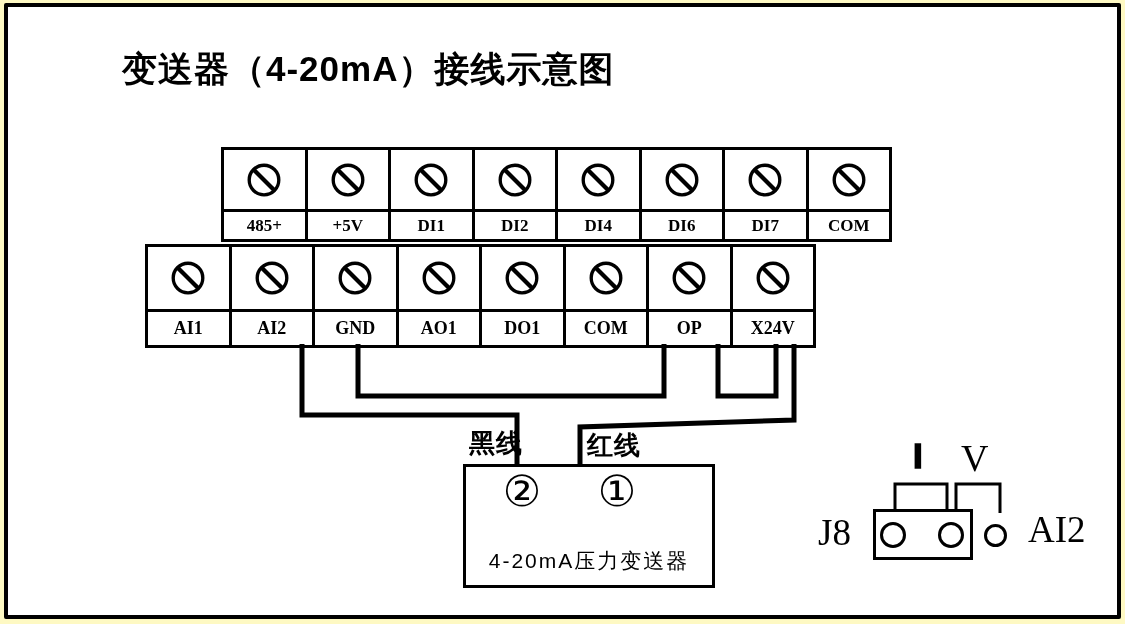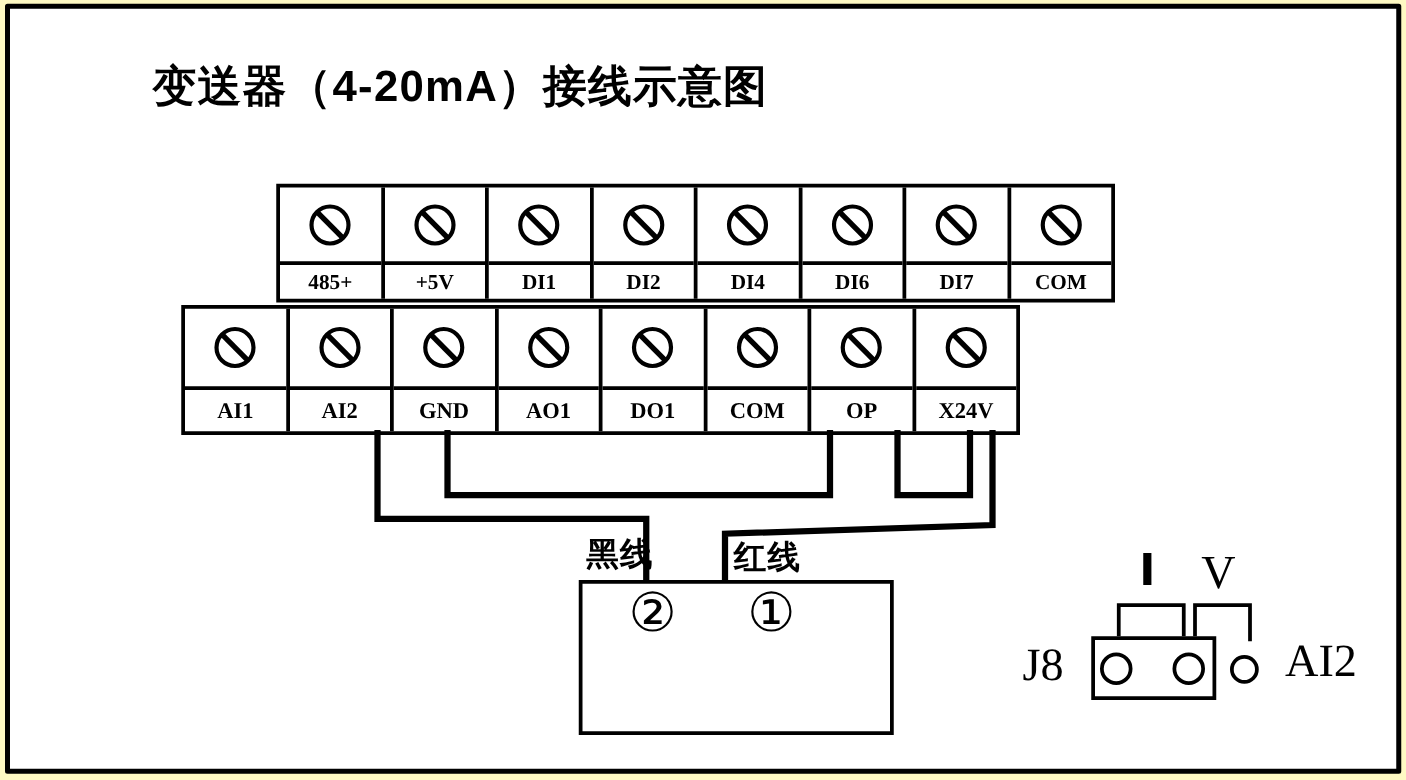--- a/index.html
+++ b/index.html
@@ -233,20 +233,21 @@
     <polyline points="895,510 895,484 947,484 947,510" stroke-width="3"></polyline>
     <polyline points="956,510 956,484 1000,484 1000,513" stroke-width="3"></polyline>
   </svg>
 
   <div id="black-wire-label" class="wirelabel">黑线</div>
   <div id="red-wire-label" class="wirelabel">红线</div>
 
   <div id="transmitter">
     <div id="term-2" class="term-circle">②</div>
     <div id="term-1" class="term-circle">①</div>
+    <div id="transmitter-label">4-20mA压力变送器</div>
   </div>
 
   <div id="j8-label" class="serif-label">J8</div>
   <div id="mode-i-label">I</div>
   <div id="mode-v-label" class="serif-label">V</div>
   <div id="jumper-cap"></div>
   <div id="pin-1" class="pin"></div>
   <div id="pin-2" class="pin"></div>
   <div id="pin-3" class="pin"></div>
   <div id="ai2-label" class="serif-label">AI2</div>

